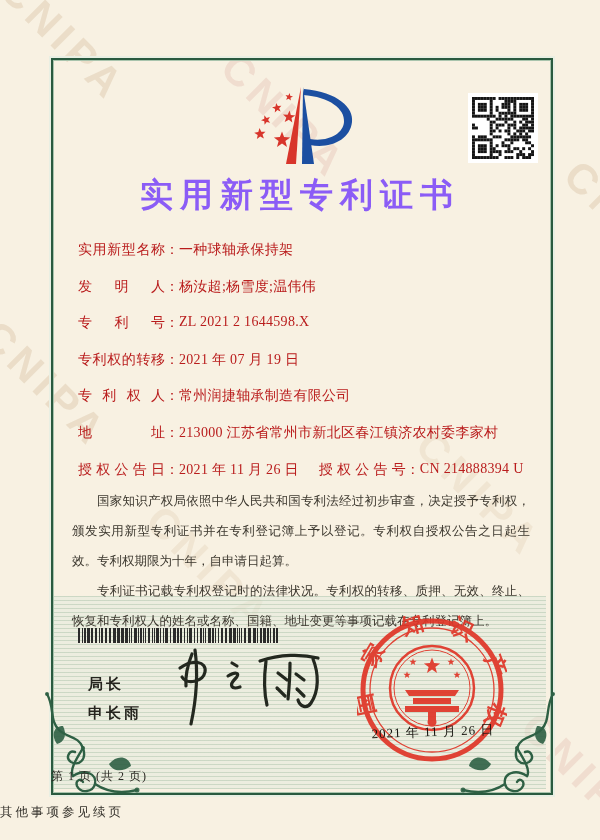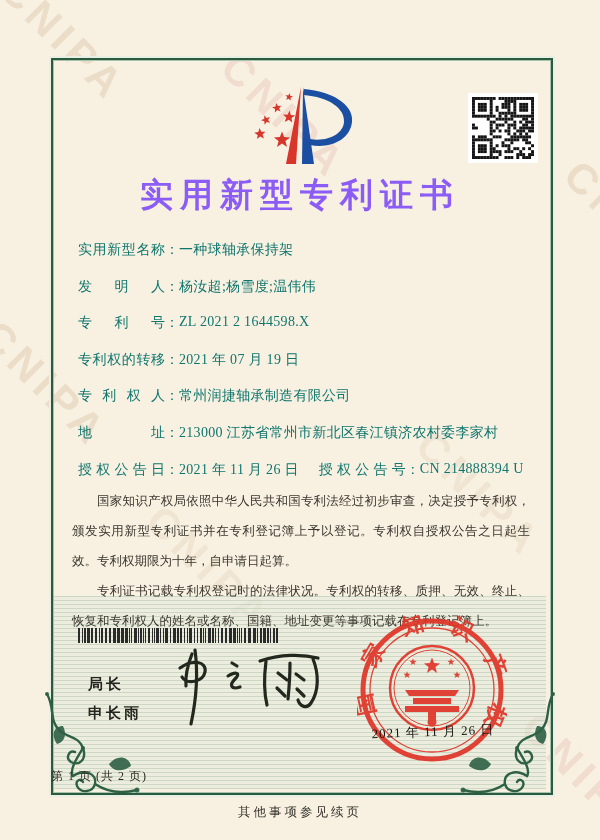--- a/index.html
+++ b/index.html
@@ -33,21 +33,21 @@
     position:absolute;left:78px;top:88px;z-index:2;
     font-size:13.5px;letter-spacing:3px;color:#33302b;
   }
   .logo{position:absolute;left:240px;top:84px;width:120px;height:86px;z-index:2;}
   .qr{position:absolute;left:468px;top:93px;width:66px;height:66px;background:#fff;padding:2px;z-index:2;}
   .qr svg{display:block;width:62px;height:62px;margin:2px;}
   .title{
     position:absolute;left:0;top:173px;width:100%;text-align:center;z-index:2;
     font-size:33px;font-weight:700;letter-spacing:7px;color:#8b5cf6;
   }
-  .fields{position:absolute;left:78px;top:241px;width:470px;z-index:2;font-size:14px;color:#0f766e;}
+  .fields{position:absolute;left:78px;top:241px;width:470px;z-index:2;font-size:14px;color:#b91c1c;}
   .f-row{height:36.6px;white-space:nowrap;}
   .lbl{
     display:inline-block;width:87px;vertical-align:top;
     text-align:justify;text-align-last:justify;
   }
   .colon{display:inline-block;vertical-align:top;}
   .val{display:inline-block;vertical-align:top;letter-spacing:0.3px;}
   .grp2{margin-left:20px;}
   .body-text{
     position:absolute;left:72px;top:486px;width:458px;z-index:2;
@@ -65,21 +65,21 @@
   .seal{position:absolute;left:357px;top:615px;width:150px;height:150px;z-index:3;opacity:0.92;}
   .seal-date{
     position:absolute;left:362px;top:723px;width:142px;z-index:4;text-align:center;
     font-size:13px;color:#17150f;letter-spacing:1px;transform:rotate(-2deg);white-space:nowrap;
   }
   .page-info{
     position:absolute;left:51px;top:768px;width:498px;text-align:left;z-index:2;
     font-size:12px;color:#2c2a24;letter-spacing:1px;
   }
   .cont-note{
-    position:absolute;left:0;top:804px;width:100%;text-align:center;z-index:2;
+    position:absolute;left:0;top:804px;width:100%;text-align:left;z-index:2;
     font-size:12.5px;color:#33302a;letter-spacing:3px;
   }
   .orn{position:absolute;width:108px;height:108px;z-index:2;}
   .orn-right{left:457px;top:692px;}
   .orn-left{left:35px;top:692px;transform:scaleX(-1);}
 </style>
 </head>
 <body>
 
 <div class="page">

